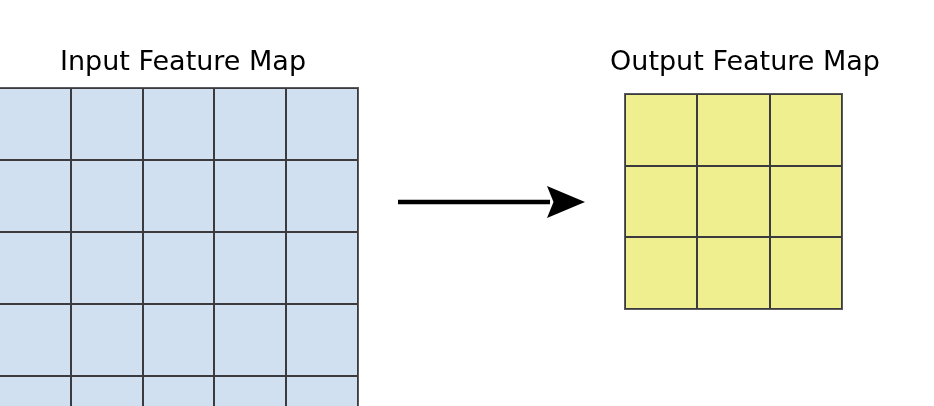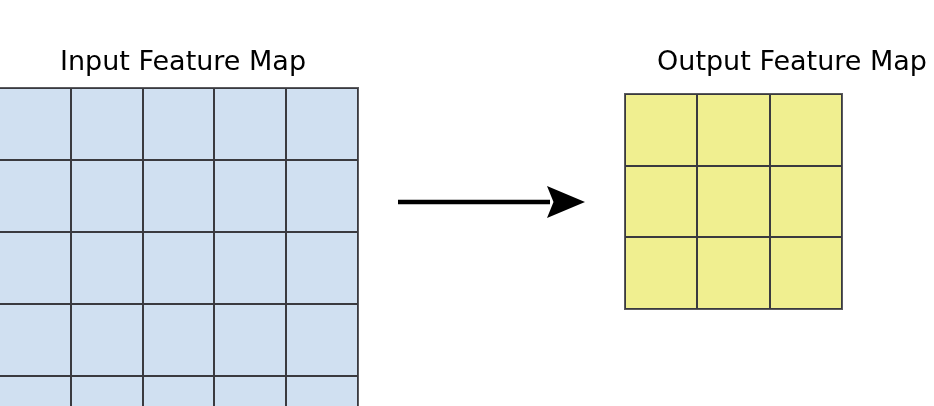--- a/index.html
+++ b/index.html
@@ -33,21 +33,20 @@
   }
   #input-title {
     left: 0px;
     top: 6px;
     width: 366px;
   }
   #output-title {
     left: 563px;
     top: 6px;
     width: 364px;
-    text-align: right;
   }
 
   
   .grid {
     position: absolute;
     display: grid;
     box-sizing: border-box;
     background: #3a3a3f;
     border: 1px solid #5b5b5f;
     gap: 2px;

